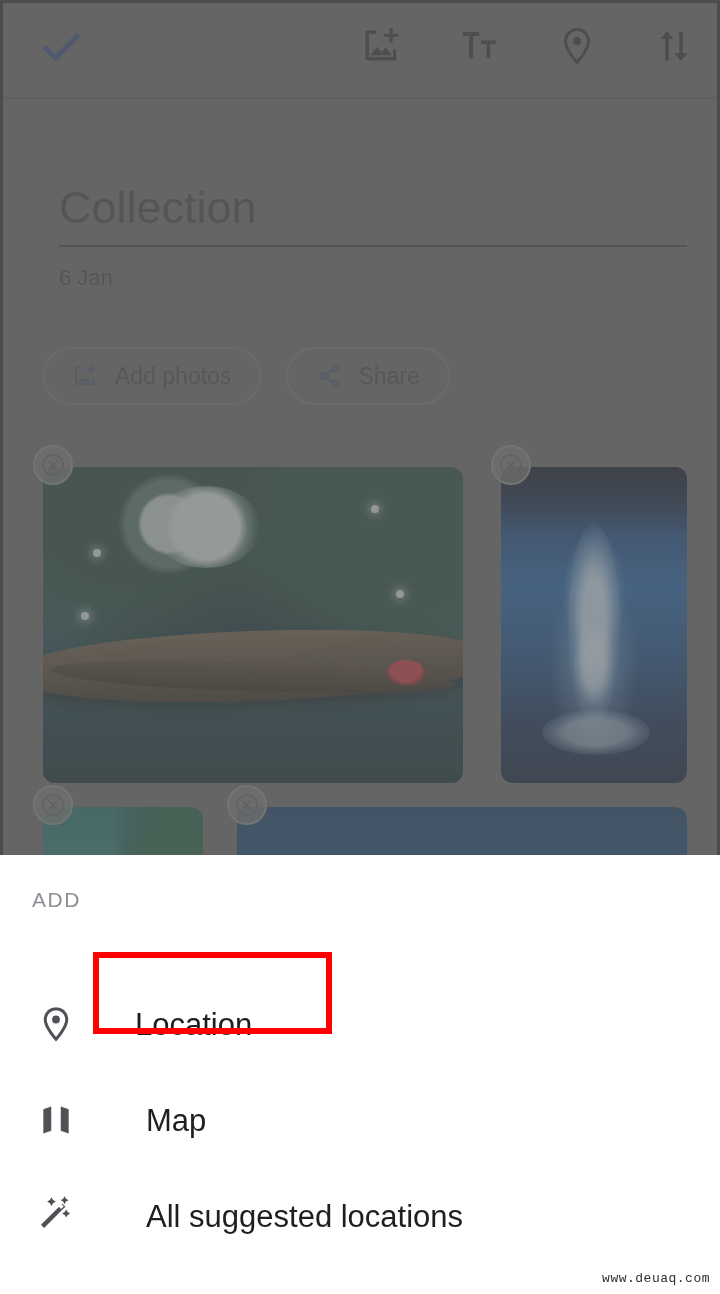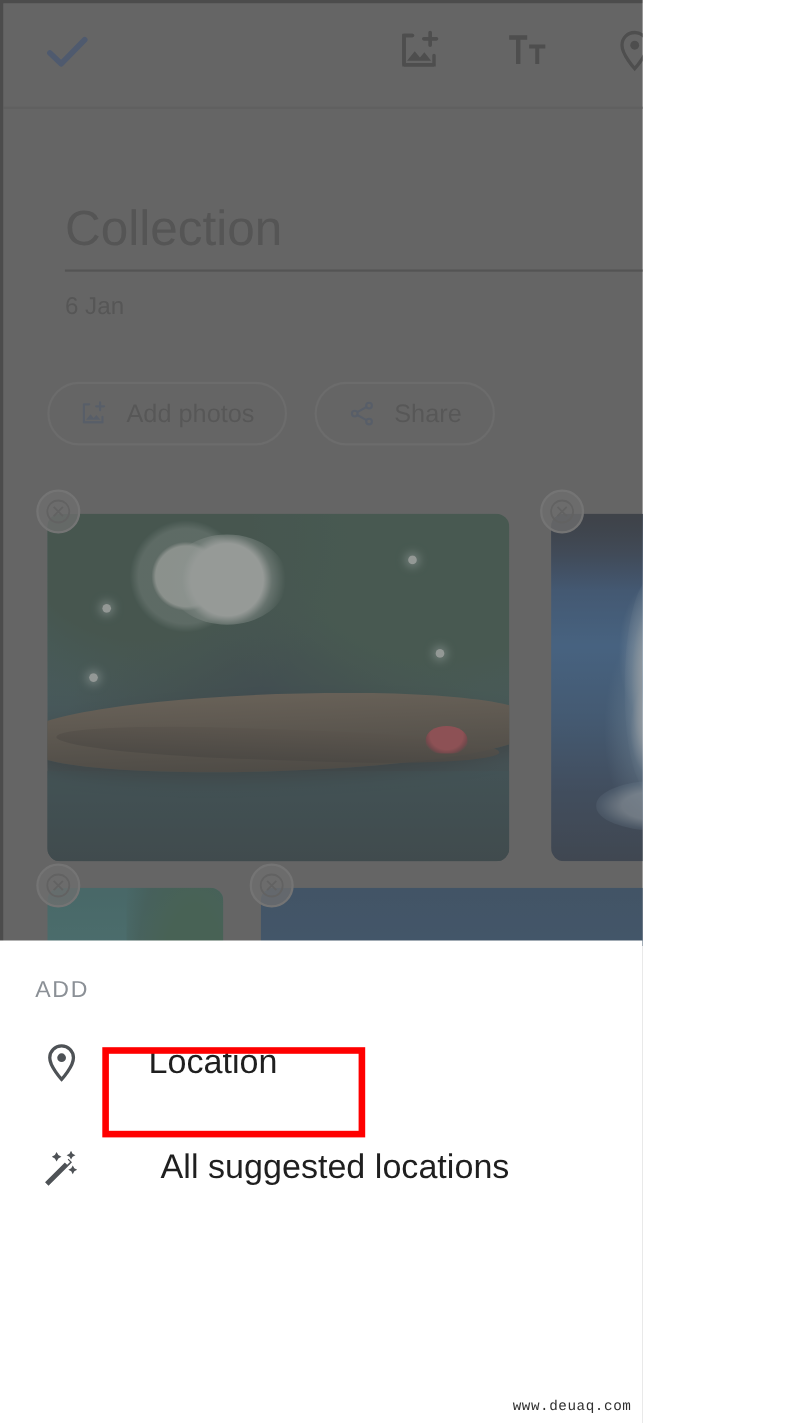--- a/index.html
+++ b/index.html
@@ -7,24 +7,24 @@
   html, body {
     width: 720px;
     height: 1294px;
     overflow: hidden;
     font-family: "Liberation Sans", sans-serif;
     background: #ffffff;
   }
 
   .screen {
     position: relative;
-    width: 584px;
+    width: 720px;
     height: 1294px;
     overflow: hidden;
-    background: #a3a3a3;
+    background: #7dd3fc;
   }
 
   
   .app-behind {
     position: absolute;
     left: 0; top: 0;
     width: 720px;
     height: 860px;
     overflow: hidden;
     background: #656565;
@@ -262,21 +262,21 @@
   }
   .menu {
     position: absolute;
     left: 0; top: 92px;
     width: 100%;
   }
   .menu-item {
     position: relative;
     height: 96px;
     display: flex;
-    align-items: flex-start;
+    align-items: flex-end;
   }
   .menu-icon {
     width: 56px;
     margin-left: 28px;
     display: flex;
     align-items: center;
     justify-content: center;
     flex: 0 0 56px;
   }
   .menu-label {
@@ -456,20 +456,29 @@
       <div class="menu-item highlight">
         <div class="menu-icon">
           <svg width="38" height="38" viewBox="0 0 24 24">
             <path d="M12 2.4 C8.2 2.4 5.2 5.4 5.2 9.2 C5.2 14.3 12 21.6 12 21.6 C12 21.6 18.8 14.3 18.8 9.2 C18.8 5.4 15.8 2.4 12 2.4 Z" fill="none" stroke="#4e5256" stroke-width="1.9"></path>
             <circle cx="12" cy="9.2" r="2.5" fill="#4e5256"></circle>
           </svg>
         </div>
         <div class="menu-label">Location</div>
       </div>
 
+      <div class="menu-item">
+        <div class="menu-icon">
+          <svg width="38" height="38" viewBox="0 0 24 24">
+            <path d="M4 5.2 L9 3.4 V18.8 L4 20.6 Z" fill="#4e5256"></path>
+            <path d="M15 3.4 L20 5.2 V20.6 L15 18.8 Z" fill="#4e5256"></path>
+          </svg>
+        </div>
+        <div class="menu-label">Map</div>
+      </div>
 
       <div class="menu-item">
         <div class="menu-icon">
           <svg width="42" height="42" viewBox="0 0 24 24">
             <path d="M3.4 20.4 L13.2 10.6 L15.6 8.2 L17.4 10 L15 12.4 L5.2 22.2 Z" fill="#4e5256" transform="translate(0,-2.2)"></path>
             <path d="M14.9 7.1 L16.4 8.6 L14.9 10.1 L13.4 8.6 Z" fill="#ffffff" transform="translate(0,-1)"></path>
             <path d="M9.4 2.4 L10.3 4 L11.9 4.9 L10.3 5.8 L9.4 7.4 L8.5 5.8 L6.9 4.9 L8.5 4 Z" fill="#4e5256"></path>
             <path d="M16.9 1.8 L17.7 3.3 L19.2 4.1 L17.7 4.9 L16.9 6.4 L16.1 4.9 L14.6 4.1 L16.1 3.3 Z" fill="#4e5256"></path>
             <path d="M17.8 9.4 L18.6 10.9 L20.1 11.7 L18.6 12.5 L17.8 14 L17 12.5 L15.5 11.7 L17 10.9 Z" fill="#4e5256"></path>
           </svg>

